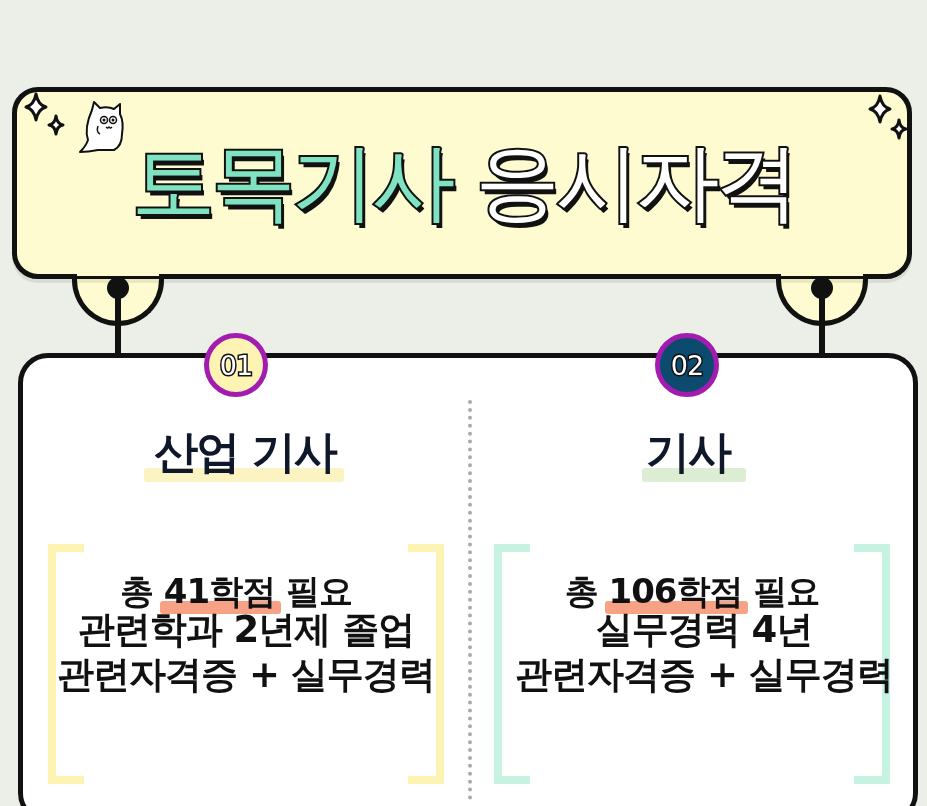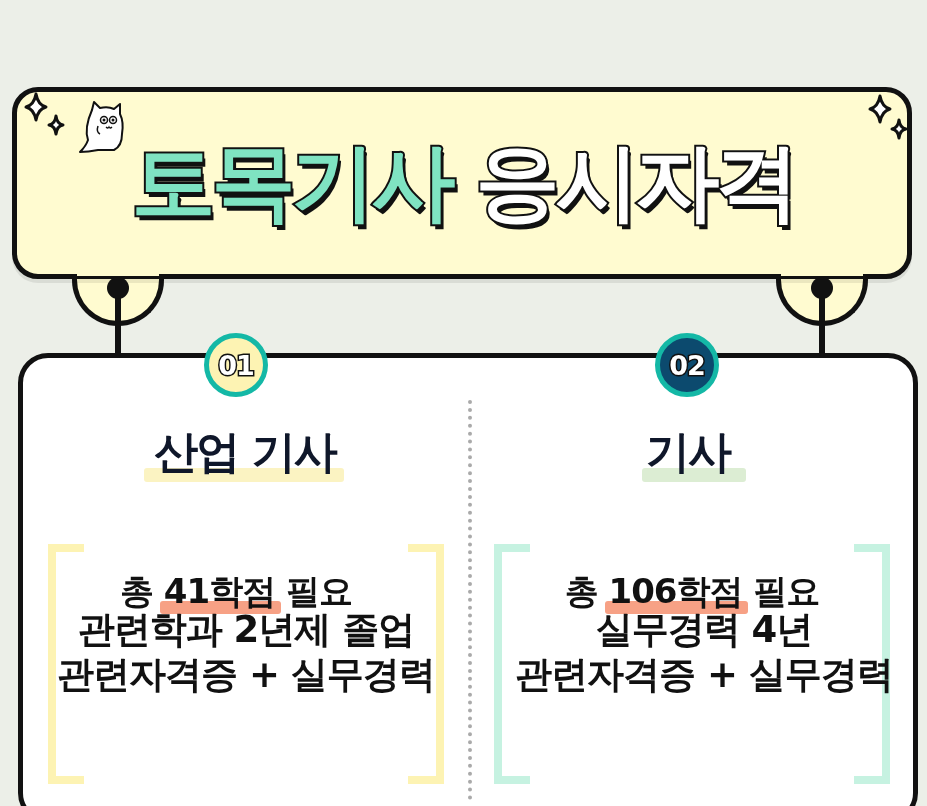--- a/index.html
+++ b/index.html
@@ -29,21 +29,21 @@
   }
   .tab-cover.left { left: 77px; width: 82px; }
   .tab-cover.right { left: 781px; width: 82px; }
   .dot {
     position: absolute; width: 22px; height: 22px; border-radius: 50%; background: #111;
   }
   .stem { position: absolute; width: 6px; background: #111; }
 
   .title {
     position: absolute; left: 0; top: 140px; width: 927px; text-align: center;
-    font-family: "DejaVu Sans", sans-serif; font-weight: bold; font-size: 84px;
+    font-family: "DejaVu Sans", sans-serif; font-weight: normal; font-size: 84px;
     letter-spacing: -4px; line-height: 1;
   }
   .title span { display: inline-block; }
   .title .green {
     color: #7fe3c2;
     -webkit-text-stroke: 4px #111; paint-order: stroke fill;
     text-shadow: 3px 5px 0 #111;
   }
   .title .white {
     color: #ffffff;
@@ -60,23 +60,23 @@
     position: absolute; left: 18px; top: 353px; width: 900px; height: 470px;
     background: #ffffff; border: 5px solid #111; border-radius: 30px;
     box-sizing: border-box;
   }
   .divider {
     position: absolute; left: 468px; top: 400px; width: 0; height: 400px;
     border-left: 4px dotted #aaa;
   }
   .badge {
     position: absolute; width: 64px; height: 64px; border-radius: 50%;
-    border: 5px solid #14b8a6; box-sizing: border-box;
+    border: 5px solid #a21caf; box-sizing: border-box;
     display: flex; align-items: center; justify-content: center;
-    font-weight: bold; font-size: 27px; color: #fff;
+    font-weight: normal; font-size: 27px; color: #fff;
     -webkit-text-stroke: 3px #111; paint-order: stroke fill;
     letter-spacing: -1px;
   }
   .badge.one { left: 204px; top: 333px; background: #fdf3b3; }
   .badge.two { left: 655px; top: 333px; background: #0c4a6e; }
 
   .col-title {
     position: absolute; text-align: center; font-weight: bold; font-size: 44px;
     color: #0f172a; letter-spacing: -2px; line-height: 1;
   }

